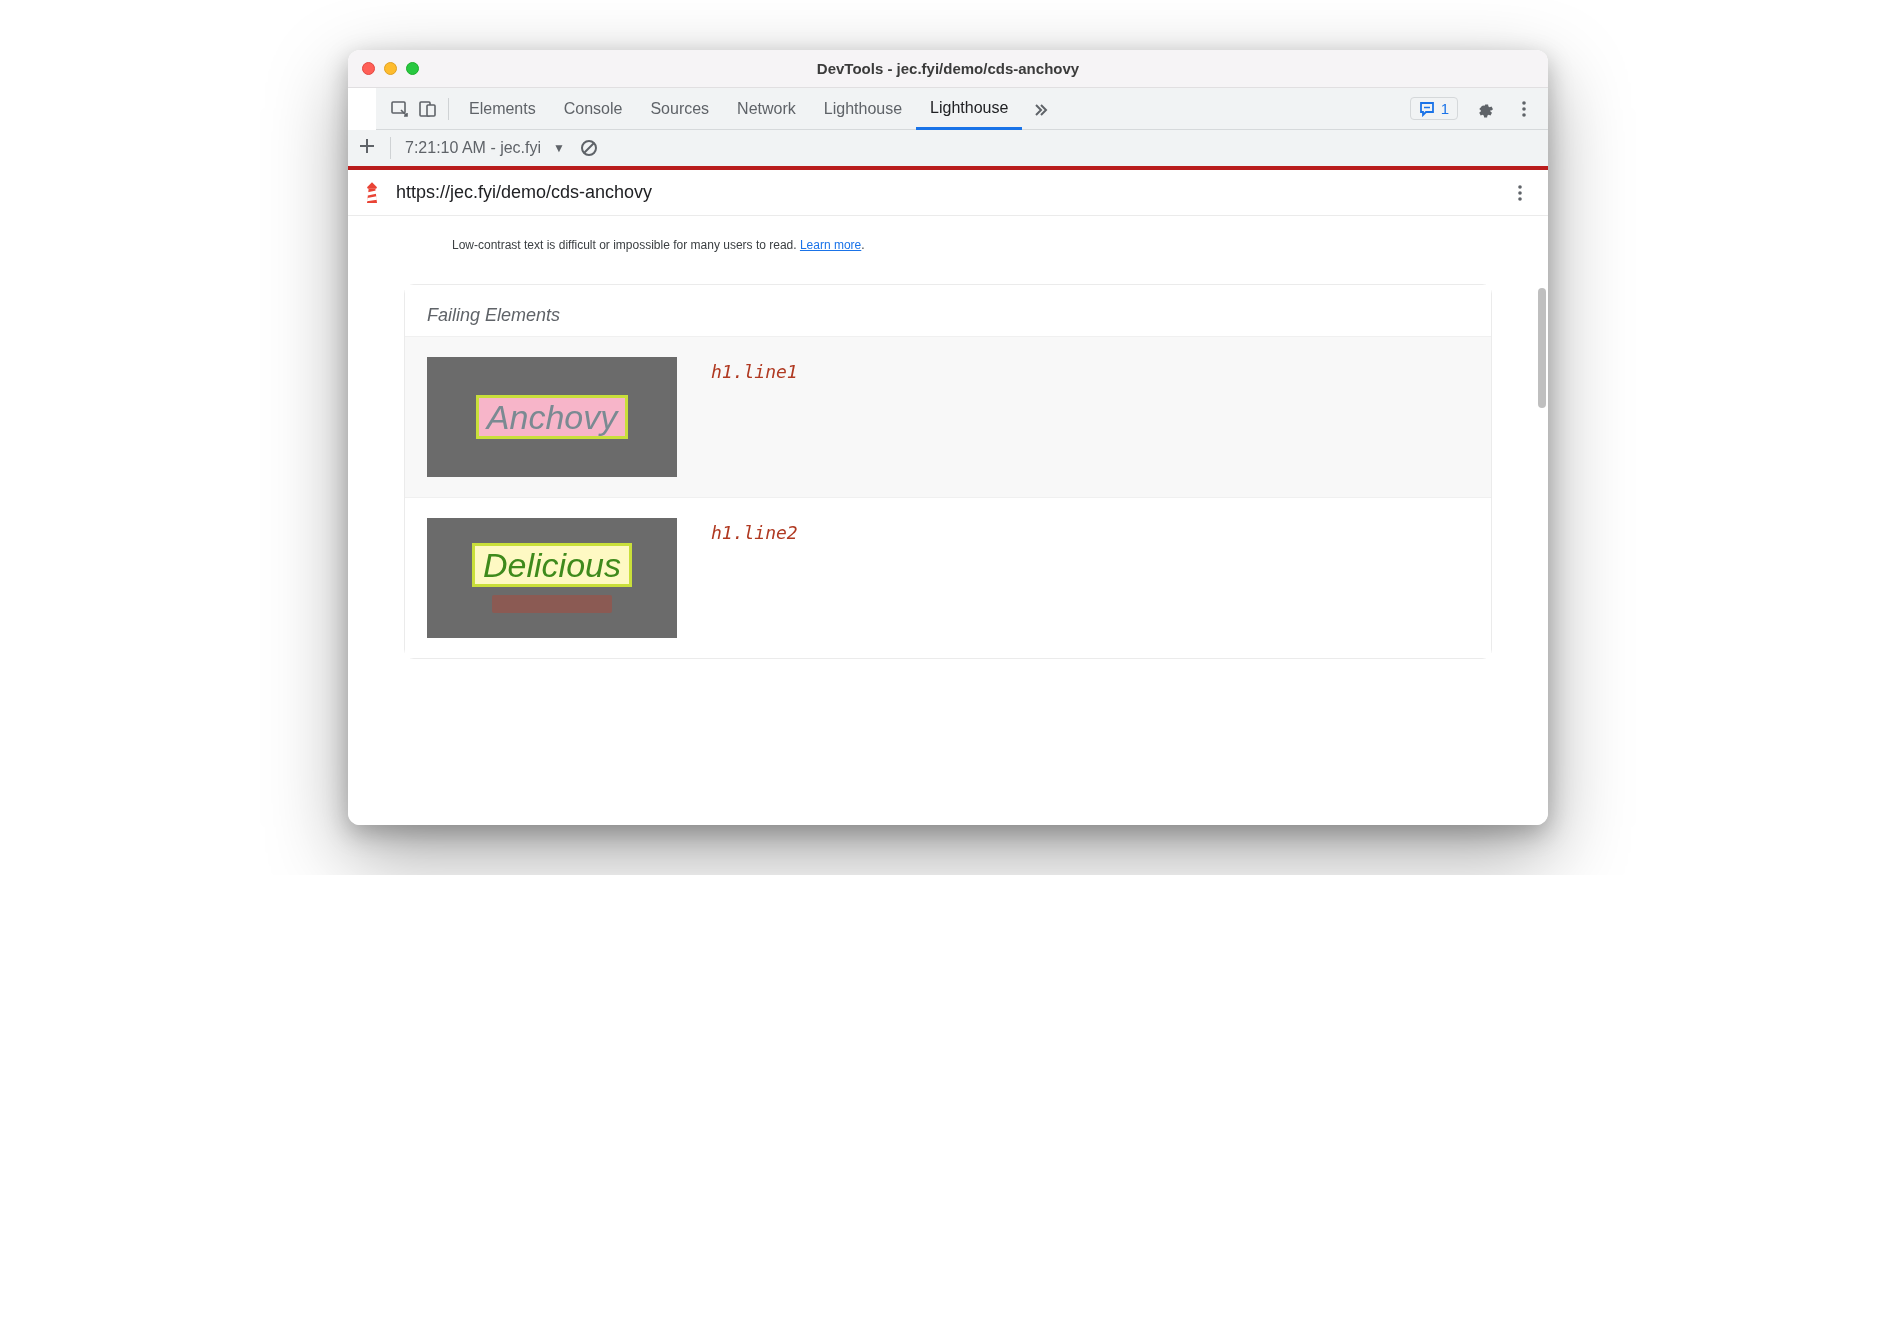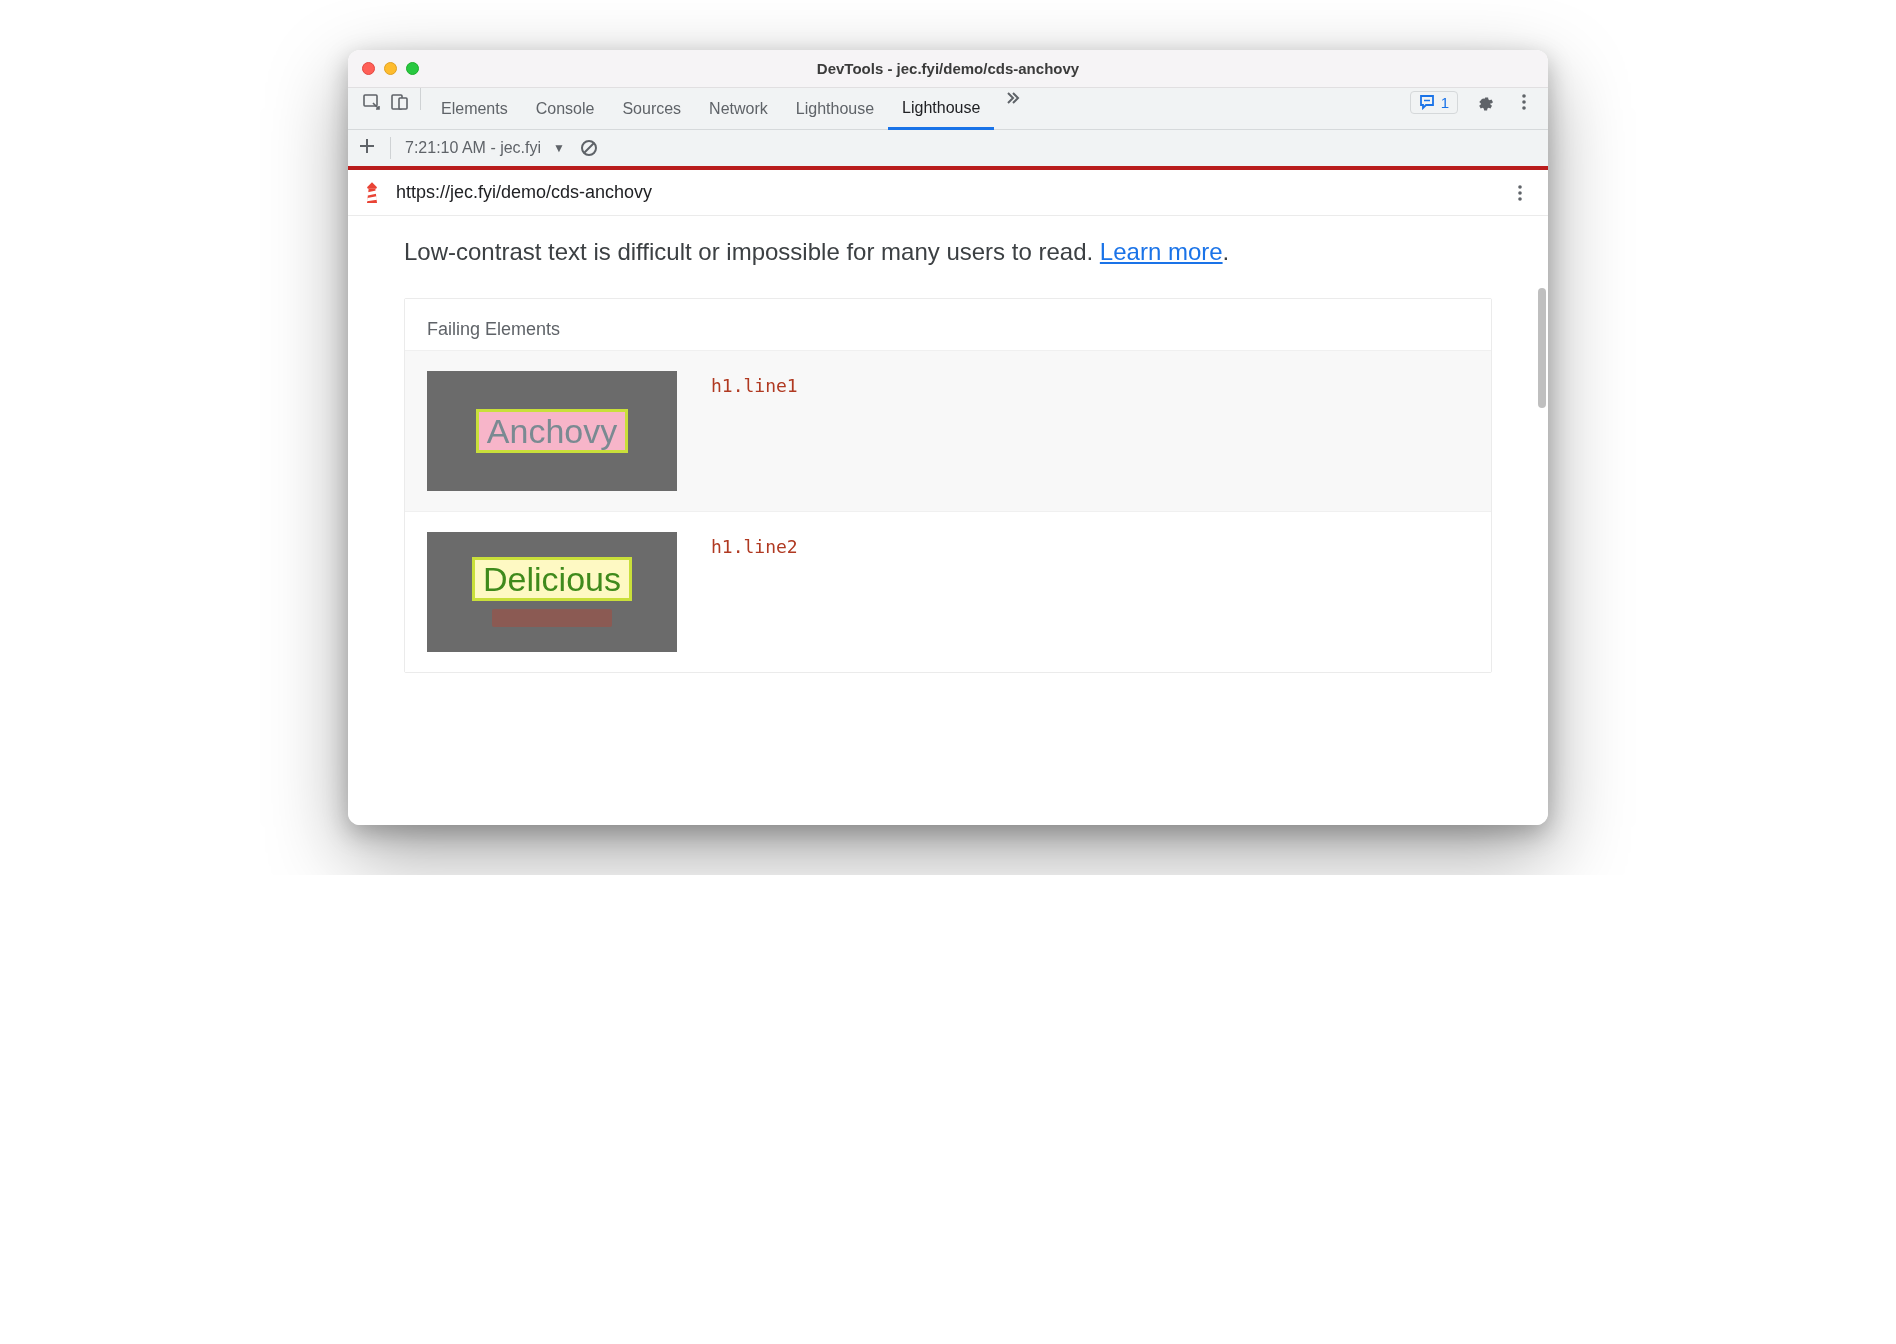--- a/index.html
+++ b/index.html
@@ -49,26 +49,27 @@
     font-size: 15px;
     font-weight: 600;
     color: #3b3b3b;
     pointer-events: none;
   }
   
   .tabsrow {
     height: 42px;
     background: #f1f3f4;
     display: flex;
-    align-items: flex-start;
+    align-items: center;
     padding: 0 10px;
     border-bottom: 1px solid #d6d9db;
     gap: 0;
     font-size: 16px;
     color: #5f6368;
+    margin-left: 28px;
   }
   .tabsrow .iconbtn {
     width: 28px; height: 28px;
     display: flex; align-items: center; justify-content: center;
     border-radius: 4px;
     color: #5f6368;
   }
   .tabsrow .iconbtn svg { display: block; }
   .tabsrow .sep {
     width: 1px; height: 22px; background: #cfd2d4; margin: 0 6px;
@@ -151,28 +152,30 @@
   .kebab { color: #5f6368; display:flex; align-items:center; justify-content:center; width:28px; height:28px; }
   
   .content {
     flex: 1;
     overflow-y: auto;
     padding: 22px 56px 0 56px;
     position: relative;
     background: #fff;
   }
   .desc {
-    font-size: 24px;
+    font-size: 12px;
     color: #3c4043;
+    margin-left: 48px;
   }
   .desc a { color: #1a73e8; text-decoration: underline; }
   .card {
     margin-top: 32px;
     border: 1px solid #ebebeb;
-    border-radius: 2px;
+    border-radius: 10px;
+    font-style: italic;
   }
   .card-header {
     padding: 20px 22px 10px 22px;
     font-size: 18px;
     color: #5f6368;
     background: #fff;
   }
   .fail-row {
     display: flex;
     gap: 34px;

